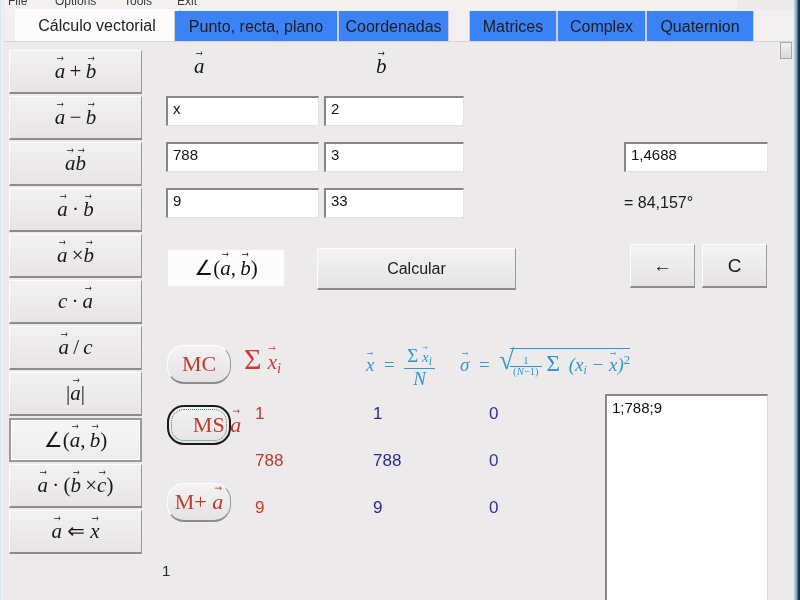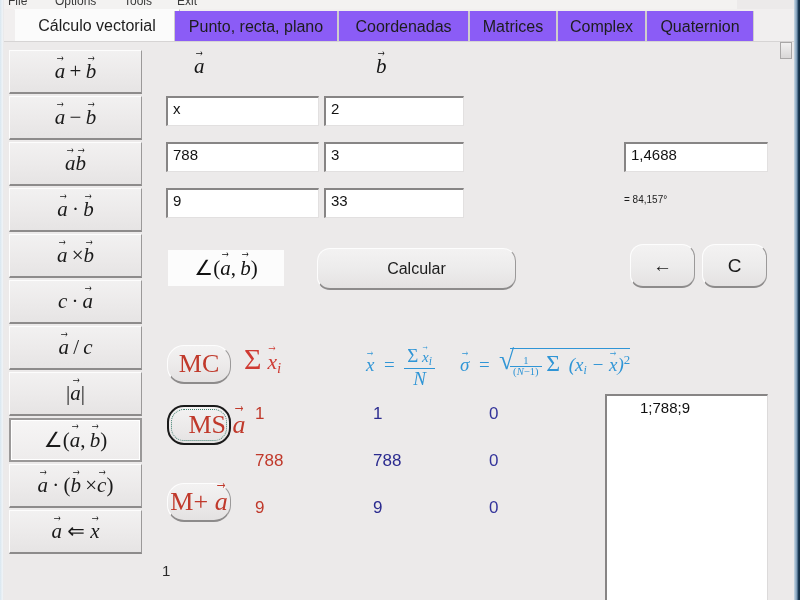--- a/index.html
+++ b/index.html
@@ -61,21 +61,21 @@
     position: absolute;
     top: 2px;
     height: 31px;
     box-sizing: border-box;
     display: flex;
     align-items: center;
     justify-content: center;
     padding: 0 9px;
     font-size: 16px;
     color: #1d1d1d;
-    background: #8b5cf6;
+    background: #3b82f6;
     border-left: 1px solid #cfcdcd;
     border-right: 1px solid #cfcdcd;
     white-space: nowrap;
     cursor: default;
   }
   .tab.active {
     background: #fbfbfb;
     border-left: 1px solid #f1efef;
     border-right: 1px solid #b9b7b7;
     border-top: 1px solid #fbfbfb;
@@ -173,56 +173,55 @@
     border-top: 1px solid #fdfdfd;
     border-left: 1px solid #fdfdfd;
     border-right: 1px solid #9b9999;
     border-bottom: 2px solid #8d8b8b;
     display: flex;
     align-items: center;
     justify-content: center;
     font-size: 16px;
     color: #1c1c1c;
     cursor: default;
-    border-radius: 13px;
   }
 
   .opdisplay {
     position: absolute;
     box-sizing: border-box;
     background: #fcfcfc;
     display: flex;
     align-items: center;
     justify-content: center;
     font-family: "Liberation Serif", serif;
     font-size: 21px;
     color: #121212;
   }
 
   .degtext {
     position: absolute;
-    font-size: 10px;
+    font-size: 16px;
     color: #1c1c1c;
     font-family: "Liberation Sans", sans-serif;
   }
 
   
   .mbtn {
     position: absolute;
     box-sizing: border-box;
     background: linear-gradient(to bottom,#f3f2f2 0%,#eceaea 55%,#e4e2e2 100%);
     border-top: 1px solid #fdfdfd;
     border-left: 1px solid #fdfdfd;
     border-right: 1px solid #9b9999;
     border-bottom: 2px solid #8d8b8b;
     display: flex;
     align-items: center;
     justify-content: center;
     font-family: "Liberation Serif", serif;
-    font-size: 26px;
+    font-size: 22px;
     color: #c0392b;
     cursor: default;
     border-radius: 17px;
   }
   .mbtn.focused {
     border: 2px solid #1a1a1a;
     outline: 1px dotted #3f7f6f;
     outline-offset: -5px;
     padding-left: 36px;
   }
@@ -279,21 +278,20 @@
     border-right: 1px solid #dcdada;
     border-bottom: 1px solid #dcdada;
     overflow: hidden;
   }
   .listbox .row {
     font-family: "Liberation Sans", sans-serif;
     font-size: 15px;
     color: #101010;
     padding: 3px 15px 0 5px;
     white-space: nowrap;
-    margin-left: 28px;
   }
 
   .counter {
     position: absolute;
     font-family: "Liberation Sans", sans-serif;
     font-size: 15px;
     color: #2a2a2a;
   }
 
   
@@ -317,21 +315,21 @@
     <span class="mi" style="left:124px;">Tools</span>
     <span class="mi" style="left:177px;">Exit</span>
   </div>
 
   <div class="edge-left"></div>
   <div class="edge-right"></div>
 
   <div class="tabstrip">
     <div class="tab active" style="left:10px;  width:166px;">Cálculo vectorial</div>
     <div class="tab" style="left:170px;width:164px;">Punto, recta, plano</div>
-    <div class="tab" style="left:334px;width:131px;">Coordenadas</div>
+    <div class="tab" style="left:334px;width:111px;">Coordenadas</div>
     <div class="tab" style="left:465px;width:88px;">Matrices</div>
     <div class="tab" style="left:553px;width:89px;">Complex</div>
     <div class="tab" style="left:642px;width:108px;">Quaternion</div>
     <div class="tabstrip-underline"></div>
   </div>
 
   <div class="panel">
 
     <div class="sb-stub"></div>
 

